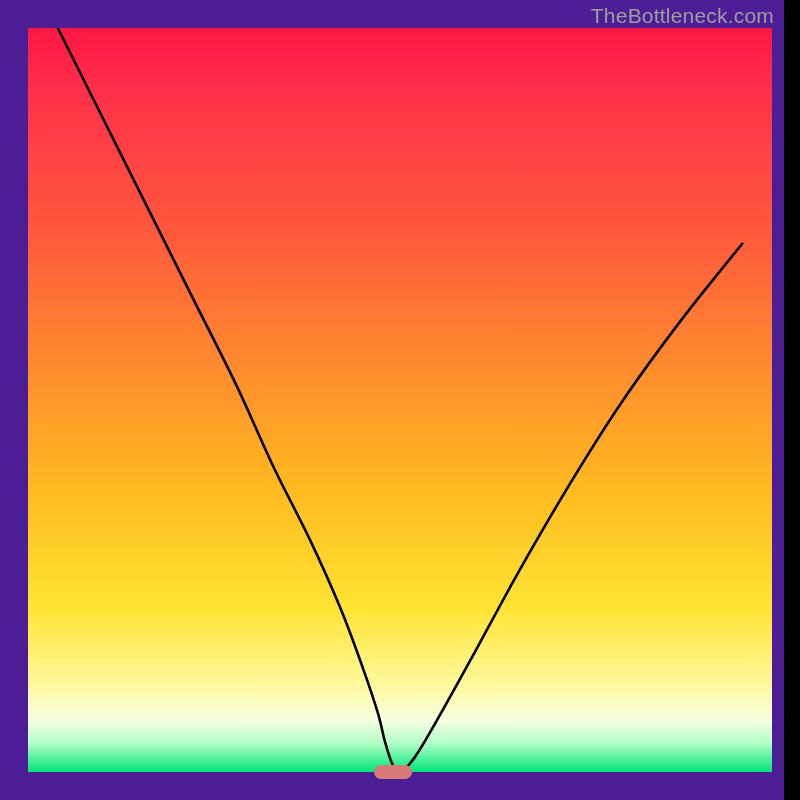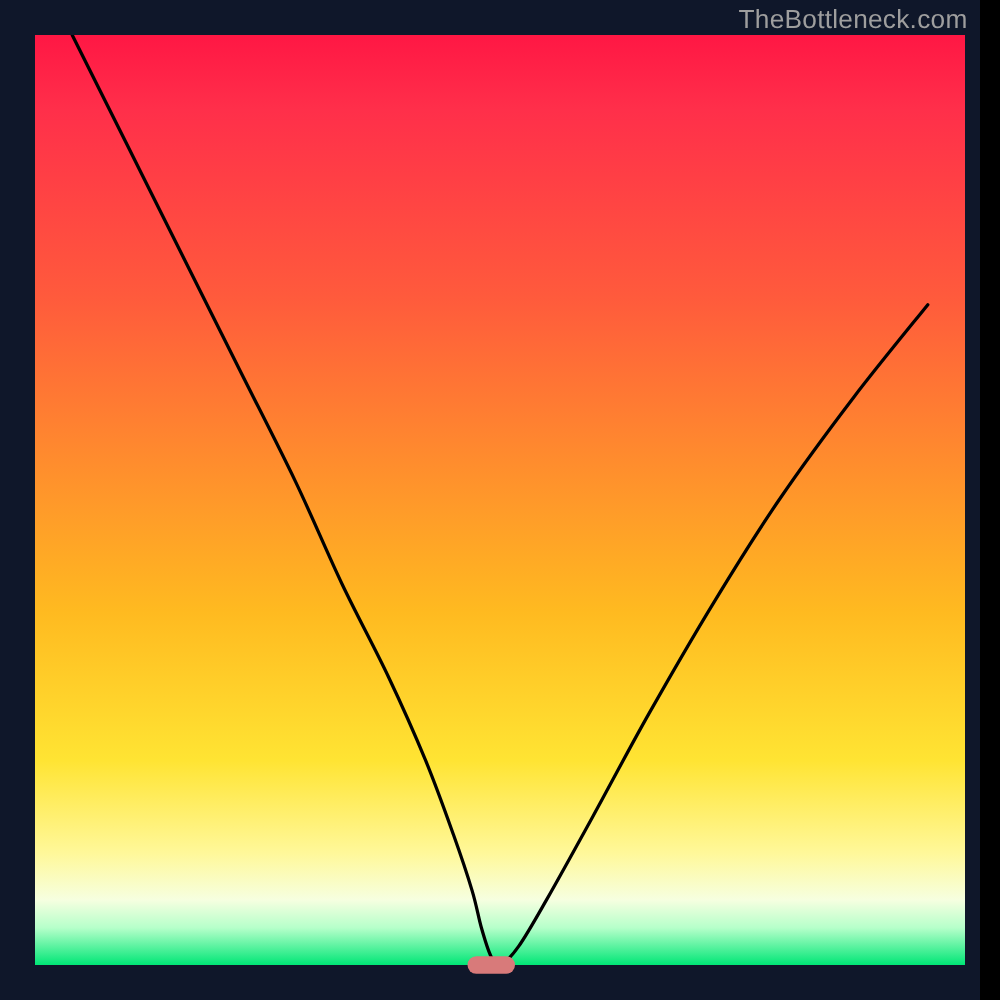--- a/index.html
+++ b/index.html
@@ -8,21 +8,21 @@
     width: 800px;
     height: 800px;
     overflow: hidden;
     background: #000;
     font-family: Arial, Helvetica, sans-serif;
   }
   .frame {
     position: relative;
     width: 784px;
     height: 800px;
-    background: #0f172a;
+    background: #4c1d95;
   }
   .plot-area {
     position: absolute;
     left: 28px;
     top: 28px;
     width: 744px;
     height: 744px;
     
     background: linear-gradient(
       to bottom,

